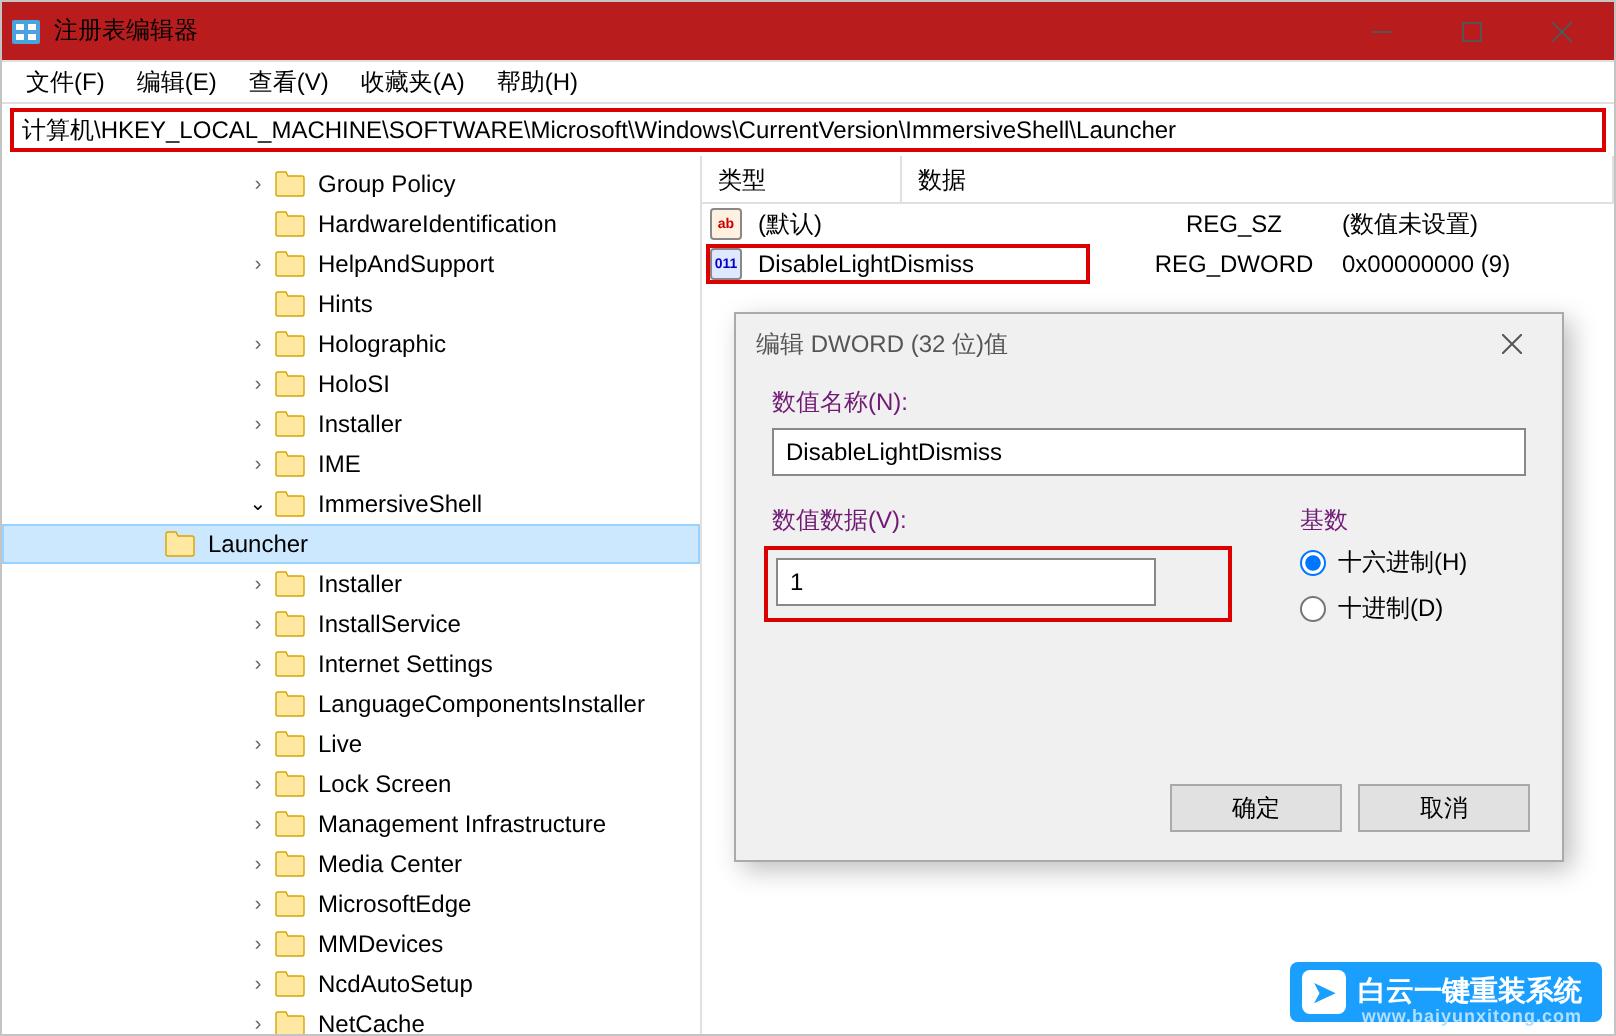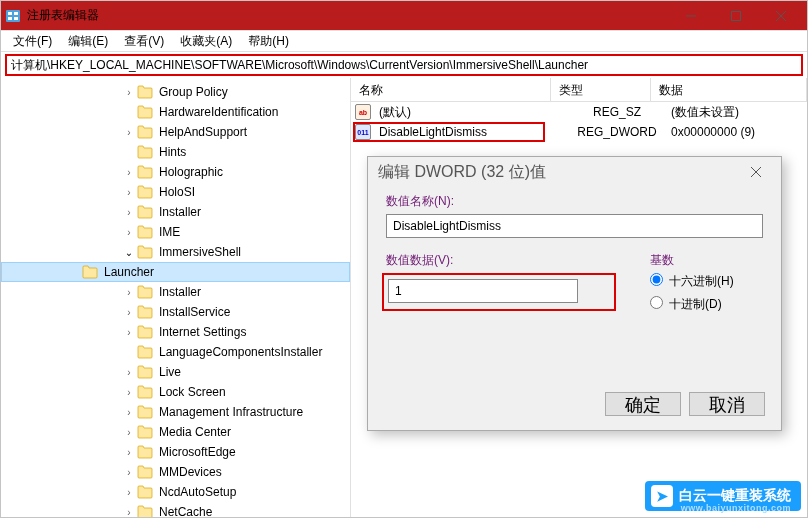--- a/index.html
+++ b/index.html
@@ -43,37 +43,37 @@
 .val-icon.str { background: #fff0e0; color: #c00; }
 .val-icon.dw { background: #e0e8ff; color: #00c; }
 .cell { padding: 0 4px; overflow: hidden; text-overflow: ellipsis; }
 .cell-name { width: 192px; }
 .cell-type { width: 100px; text-align: center; }
 .cell-data { flex: 1; }
 .highlight-box { position: absolute; border: 2px solid #d00; pointer-events: none; }
 
 
 .dialog { position: absolute; left: 366px; top: 155px; width: 415px; height: 275px; background: #f0f0f0; border: 1px solid #aaa; box-shadow: 4px 4px 12px rgba(0,0,0,0.25); }
-.dlg-title { height: 30px; display: flex; align-items: center; padding: 0 10px; font-size: 16px; color: #555; }
+.dlg-title { height: 30px; display: flex; align-items: center; padding: 0 10px; font-size: 12px; color: #555; }
 .dlg-title-text { flex: 1; }
 .dlg-close { width: 30px; height: 26px; display: flex; align-items: center; justify-content: center; cursor: pointer; color: #555; }
 .dlg-body { padding: 6px 18px; font-size: 12px; }
 .dlg-label { margin-bottom: 4px; color: #701a75; }
 .dlg-input { width: 100%; height: 24px; border: 1px solid #888; padding: 2px 6px; font-size: 12px; background: #fff; }
 .dlg-input[readonly] { background: #fff; }
 .dlg-row { display: flex; gap: 34px; margin-top: 14px; }
 .dlg-left { width: 230px; }
 .dlg-right { flex: 1; }
 .val-input-wrap { border: 2px solid #d00; padding: 4px 6px 6px 4px; margin-left: -4px; }
 .dlg-input.val { width: 190px; }
 .radio-group { margin-top: 4px; }
-.radio-row { display: flex; align-items: flex-start; margin-bottom: 6px; cursor: pointer; }
+.radio-row { display: flex; align-items: center; margin-bottom: 6px; cursor: pointer; }
 .radio-row input { margin-right: 6px; }
 .dlg-buttons { position: absolute; right: 16px; bottom: 14px; display: flex; gap: 8px; }
-.dlg-btn { width: 76px; height: 24px; border: 1px solid #aaa; background: #e1e1e1; font-size: 18px; cursor: pointer; }
+.dlg-btn { width: 86px; height: 24px; border: 1px solid #aaa; background: #e1e1e1; font-size: 12px; cursor: pointer; }
 
 
 .watermark { position: absolute; right: 6px; bottom: 6px; display: flex; align-items: center; gap: 6px; font-size: 14px; font-weight: bold; color: #fff; background: #1a9fff; padding: 4px 10px 4px 6px; border-radius: 4px; }
 .wm-icon { width: 22px; height: 22px; background: #fff; border-radius: 4px; display: flex; align-items: center; justify-content: center; color: #1a9fff; font-size: 14px; }
 .wm-sub { position: absolute; right: 10px; bottom: -2px; font-size: 9px; color: #b0dfff; letter-spacing: 0.5px; }
 </style>
 </head>
 <body>
 
 <div class="titlebar">
@@ -315,21 +315,20 @@
         <span class="folder-icon">
           <svg viewBox="0 0 16 14">
             <path d="M1 3 L1 12 Q1 13 2 13 L14 13 Q15 13 15 12 L15 4 Q15 3 14 3 L7 3 L6 1 L2 1 Q1 1 1 2 Z" fill="#ffe9a2" stroke="#d9a400" stroke-width="0.7"></path>
           </svg>
         </span>
         <span class="tree-label">NetCache</span>
       </div>
     </div>
   <div class="list-pane">
     <div class="list-header">
-      <div class="col col-name">名称</div>
       <div class="col col-type">类型</div>
       <div class="col col-data">数据</div>
     </div>
     <div id="list-body">
         <div class="list-row">
           <span class="val-icon str">ab</span>
           <span class="cell cell-name">(默认)</span>
           <span class="cell cell-type">REG_SZ</span>
           <span class="cell cell-data">(数值未设置)</span>
         </div>

